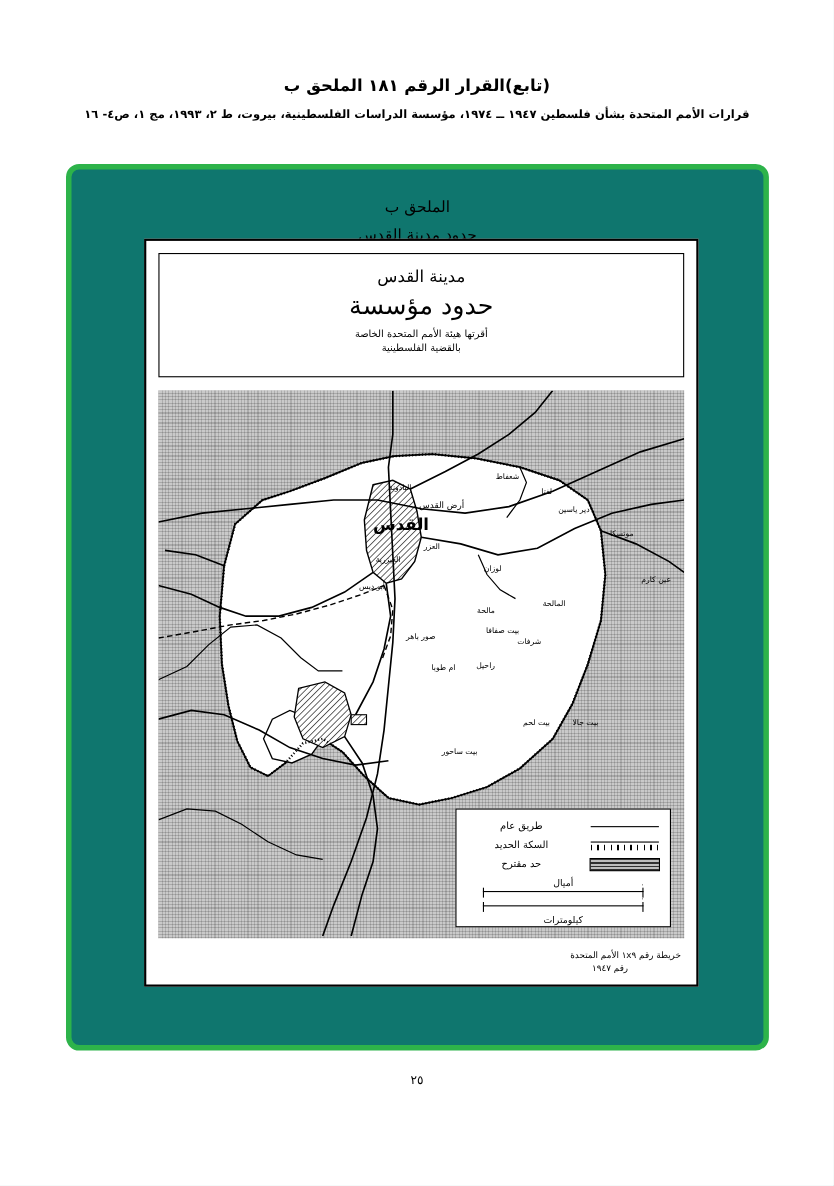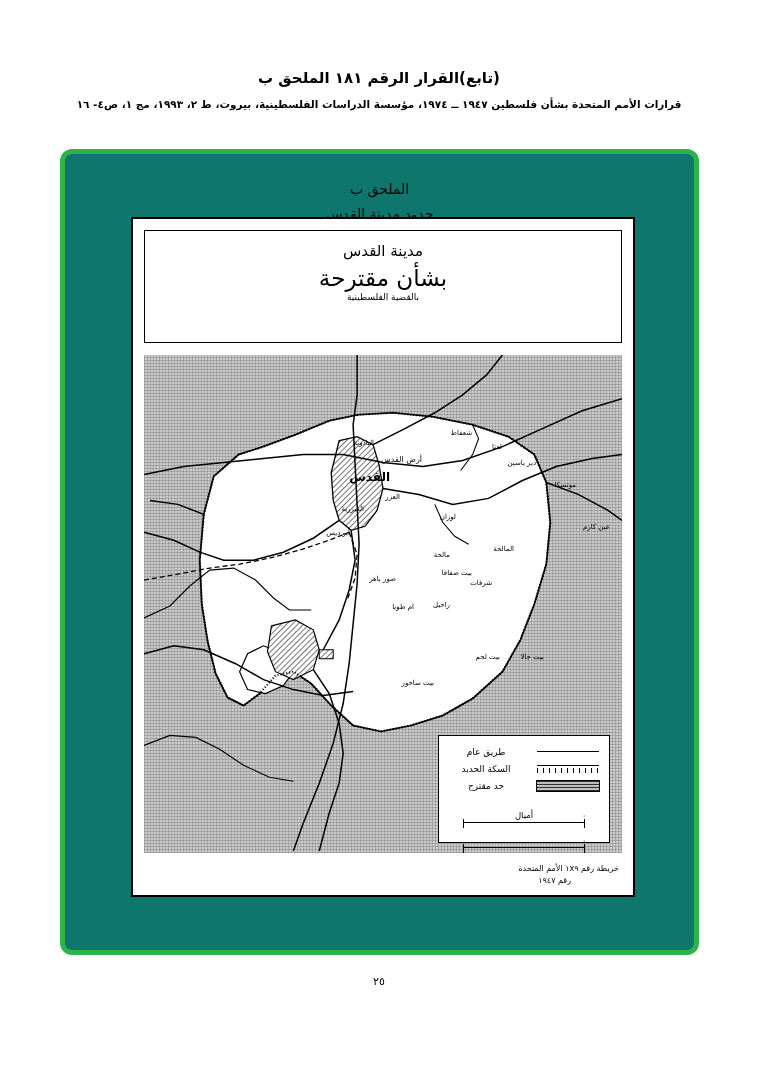--- a/index.html
+++ b/index.html
@@ -121,31 +121,31 @@
   .map-svg { position: absolute; inset: 0; }
 
   .map-label {
     position: absolute;
     font-size: 7px;
     white-space: nowrap;
     color: #000;
     line-height: 9px;
   }
   .map-label.big {
-    font-size: 12px;
+    font-size: 15px;
     font-weight: bold;
   }
   .map-label.mid { font-size: 8px; }
 
   
   .legend-box {
     position: absolute;
     right: 12px;
     bottom: 10px;
-    width: 172px;
+    width: 196px;
     height: 108px;
     border: 1.5px solid #000;
     background: #fff;
     box-sizing: border-box;
     padding: 7px 8px 8px 8px;
   }
   .legend-row {
     display: flex;
     align-items: center;
     height: 17px;
@@ -172,21 +172,21 @@
   }
   .sym-border {
     width: 62px; height: 10px;
     background:
       repeating-linear-gradient(0deg, rgba(0,0,0,0.75) 0 1px, transparent 1px 3px),
       #bdbdbd;
     border: 1px solid #000;
   }
   .legend-text { flex: 1; text-align: center; }
 
-  .scalebar-wrap { margin-top: 16px; }
+  .scalebar-wrap { margin-top: 4px; }
   .scale-label {
     text-align: center;
     font-size: 8.5px;
     line-height: 11px;
   }
   .scale-line {
     position: relative;
     height: 8px;
     margin: 1px 16px 0 16px;
     border-top: 1.3px solid #000;
@@ -238,21 +238,22 @@
 
 <div class="green-frame">
 
   <div class="annex-title">الملحق ب</div>
   <div class="annex-sub">حدود مدينة القدس</div>
 
   <div class="map-plate">
 
     <div class="map-titlebox">
       <div class="mt-1">مدينة القدس</div>
-      <div class="mt-2">بشأن مقترحة</div>
+      <div class="mt-2">حدود مؤسسة</div>
+      <div class="mt-3">أقرتها هيئة الأمم المتحدة الخاصة</div>
       <div class="mt-4">بالقضية الفلسطينية</div>
     </div>
 
     <div class="map-body">
 
       <svg class="map-svg" viewBox="0 0 480 498" preserveAspectRatio="none">
         <defs>
           <pattern id="hatch" width="4" height="4" patternUnits="userSpaceOnUse" patternTransform="rotate(45)">
             <rect width="4" height="4" fill="#ffffff"></rect>
             <line x1="0" y1="0" x2="0" y2="4" stroke="#000" stroke-width="1.1"></line>

